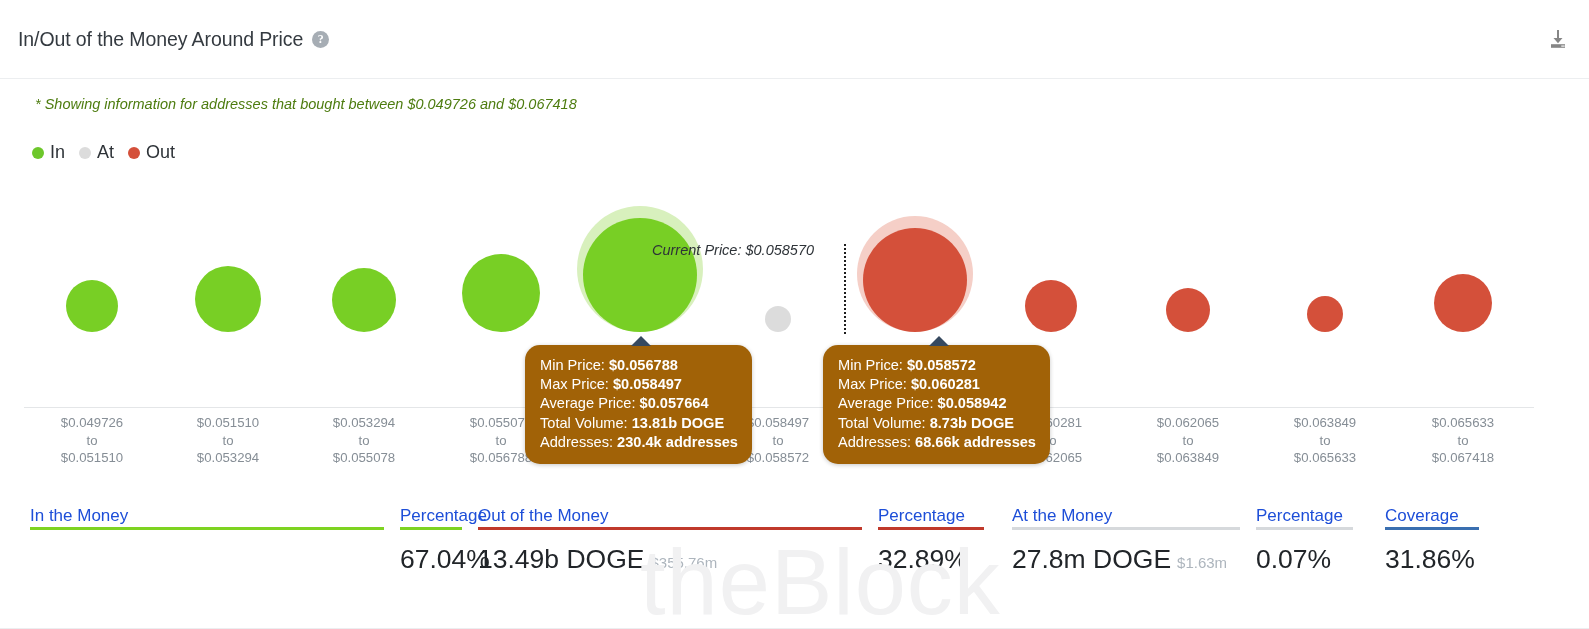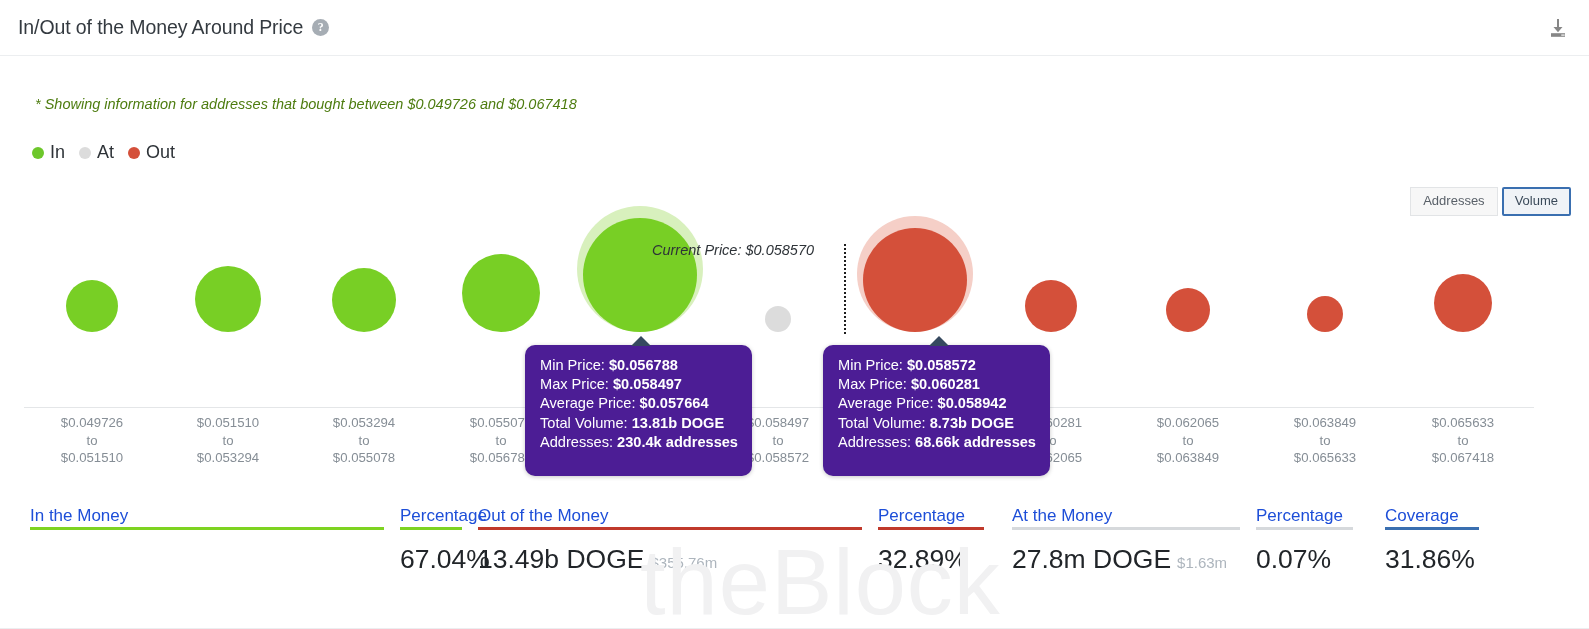--- a/index.html
+++ b/index.html
@@ -8,21 +8,21 @@
     margin: 0; padding: 0;
     width: 1589px; height: 629px;
     background: #ffffff;
     font-family: "Liberation Sans", sans-serif;
     overflow: hidden;
   }
   #root { position: relative; width: 1589px; height: 629px; background: #fff; }
 
   
   .card-header {
-    position: absolute; left: 0; top: 0; width: 1589px; height: 56px;
+    position: absolute; left: 0; top: 0; width: 1589px; height: 79px;
     border-bottom: 1px solid #eceef0;
     display: flex; align-items: center;
   }
   .card-title {
     margin-left: 18px;
     font-size: 19.5px; color: #343a40; font-weight: 400;
     letter-spacing: -0.1px; white-space: nowrap;
   }
   .help-icon {
     margin-left: 9px; width: 17px; height: 17px; border-radius: 50%;
@@ -94,23 +94,23 @@
   
   .xlabels { position: absolute; left: 0; top: 414px; width: 1589px; height: 60px; }
   .xlabel {
     position: absolute; width: 150px; text-align: center;
     font-size: 13.2px; color: #868e96; line-height: 17.5px;
   }
 
   
   .tooltip {
     position: absolute; z-index: 20;
-    background: #4c1d95; color: #ffffff;
-    padding: 11px 14px 24px 15px;
-    border-radius: 10px;
+    background: #a16207; color: #ffffff;
+    padding: 11px 14px 12px 15px;
+    border-radius: 15px;
     font-size: 14.6px; line-height: 19.2px;
     box-shadow: 0 1px 4px rgba(0,0,0,0.22);
     white-space: nowrap;
   }
   .tooltip b { font-weight: 700; }
   .tooltip .arrow {
     position: absolute; top: -9px; width: 0; height: 0;
     border-left: 10px solid transparent;
     border-right: 10px solid transparent;
     border-bottom: 10px solid #36495f;
@@ -160,24 +160,20 @@
     <div class="legend-item">
       <span class="legend-dot" style="background:#dcdcdc"></span>
       <span class="legend-label">At</span>
     </div>
     <div class="legend-item">
       <span class="legend-dot" style="background:#d4503a"></span>
       <span class="legend-label">Out</span>
     </div>
   </div>
 
-  <div class="toggle-group">
-    <button class="toggle-btn">Addresses</button>
-    <button class="toggle-btn active">Volume</button>
-  </div>
 
   <div class="plot">
     <div class="watermark">theBlock</div>
     <div class="axis-line"></div>
     <div id="bubble-layer">
         <div class="bubble" style="left: 66px; top: 50px; width: 52px; height: 52px; background: rgb(120, 207, 37);"></div>
         <div class="bubble" style="left: 195px; top: 36px; width: 66px; height: 66px; background: rgb(120, 207, 37);"></div>
         <div class="bubble" style="left: 332px; top: 38px; width: 64px; height: 64px; background: rgb(120, 207, 37);"></div>
         <div class="bubble" style="left: 462px; top: 24px; width: 78px; height: 78px; background: rgb(120, 207, 37);"></div>
         <div class="bubble-halo" style="left: 577px; top: -24px; width: 126px; height: 126px; background: rgb(216, 240, 189);"></div>

